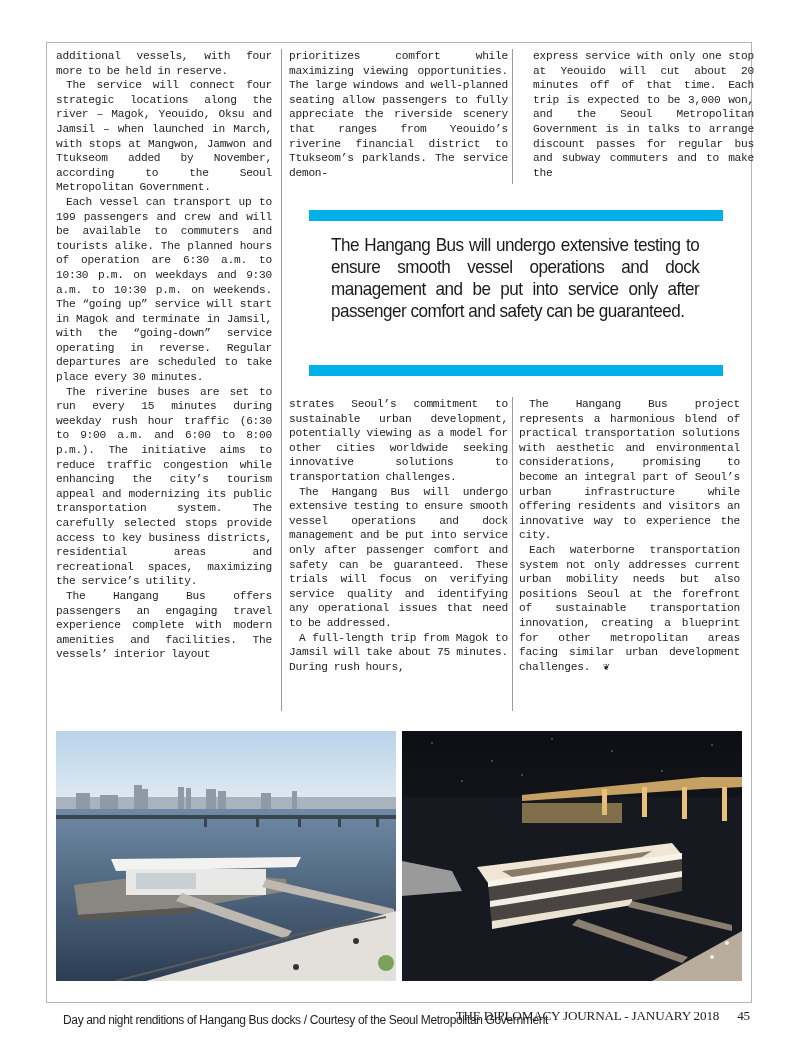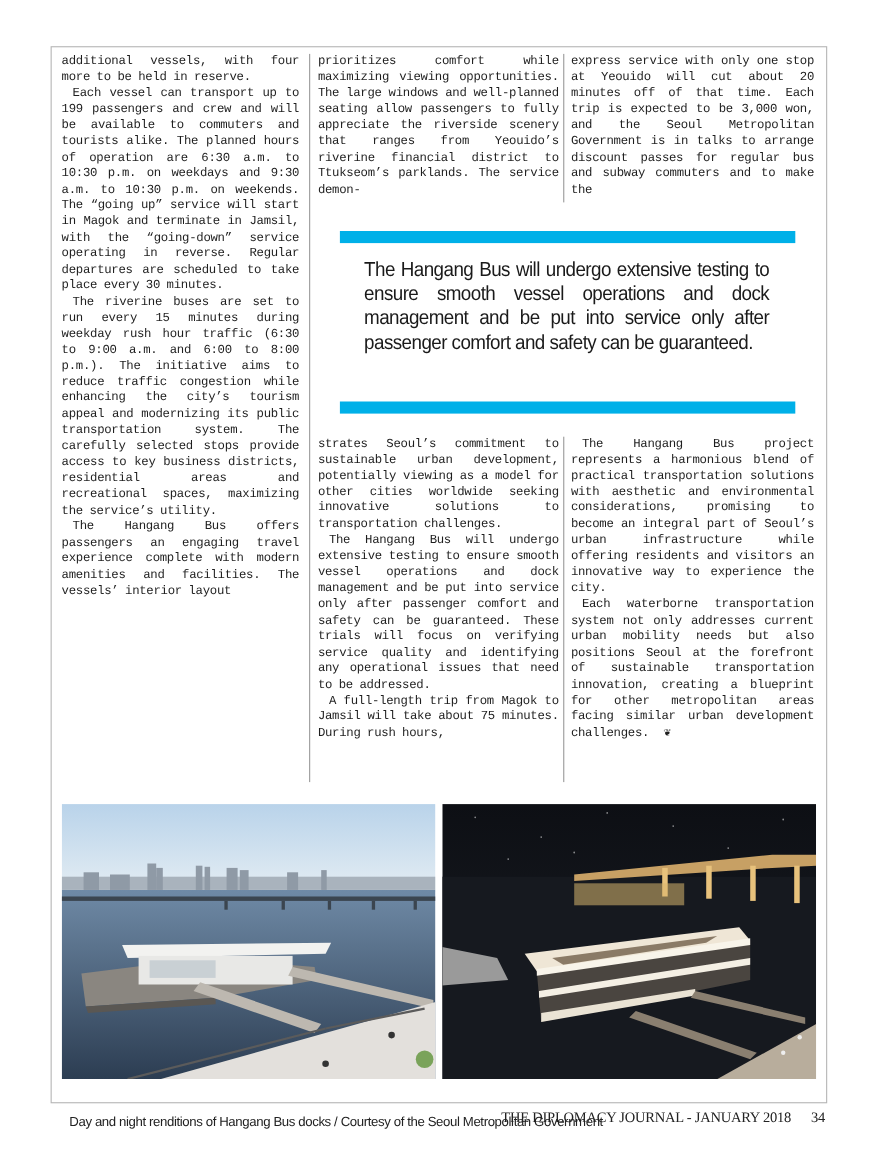--- a/index.html
+++ b/index.html
@@ -12,21 +12,21 @@
     position:absolute;
     font-family:Liberation Mono, monospace;
     font-size:11.2px; line-height:14.6px; color:#1e1e1e;
     text-align:justify; letter-spacing:-0.25px;
     word-spacing:-0.5px;
   }
   .col p { margin:0; text-indent:0; }
   .col p.ind { text-indent:10px; }
   .col1 { left:56px; top:49px; width:216px; }
   .col2a { left:289px; top:49px; width:219px; }
-  .col3a { left:519px; top:49px; width:221px; }
+  .col3a { left:533px; top:49px; width:221px; }
   .col2b { left:289px; top:397px; width:219px; }
   .col3b { left:519px; top:397px; width:221px; }
   .vrule { position:absolute; width:1px; background:#9a9a9a; }
   .quote-bar { position:absolute; left:309px; width:414px; height:11px; background:#00b0e8; }
   .quote {
     position:absolute; left:331px; top:234px; width:368px;
     font-family:"Liberation Sans", sans-serif; font-size:18.4px; line-height:22px;
     color:#1a1a1a; text-align:justify; letter-spacing:-0.55px; transform:scaleX(0.93); transform-origin:left top;
     width:396px;
   }
@@ -47,20 +47,21 @@
   .footer .pg { margin-left:18px; }
   .endmark { display:inline-block; font-size:11px; margin-left:3px; }
 </style>
 </head>
 <body>
 
 <div class="frame"></div>
 
 <div class="col col1">
   <p>additional vessels, with four more to be held in reserve.</p>
+  <p class="ind">The service will connect four strategic locations along the river – Magok, Yeouido, Oksu and Jamsil – when launched in March, with stops at Mangwon, Jamwon and Ttukseom added by November, according to the Seoul Metropolitan Government.</p>
   <p class="ind">Each vessel can transport up to 199 passengers and crew and will be available to commuters and tourists alike. The planned hours of operation are 6:30 a.m. to 10:30 p.m. on weekdays and 9:30 a.m. to 10:30 p.m. on weekends. The “going up” service will start in Magok and terminate in Jamsil, with the “going-down” service operating in reverse. Regular departures are scheduled to take place every 30 minutes.</p>
   <p class="ind">The riverine buses are set to run every 15 minutes during weekday rush hour traffic (6:30 to 9:00 a.m. and 6:00 to 8:00 p.m.). The initiative aims to reduce traffic congestion while enhancing the city’s tourism appeal and modernizing its public transportation system. The carefully selected stops provide access to key business districts, residential areas and recreational spaces, maximizing the service’s utility.</p>
   <p class="ind">The Hangang Bus offers passengers an engaging travel experience complete with modern amenities and facilities. The vessels’ interior layout</p>
 </div>
 
 <div class="vrule" style="left:281px; top:49px; height:662px;"></div>
 <div class="vrule" style="left:512px; top:49px; height:135px;"></div>
 <div class="vrule" style="left:512px; top:397px; height:314px;"></div>
 
 <div class="col col2a">
@@ -186,14 +187,14 @@
 
     <polygon points="250,250 340,200 340,250" fill="#b8ad9c"></polygon>
     <circle cx="310" cy="226" r="2" fill="#eee"></circle>
       <circle cx="325" cy="212" r="2" fill="#eee"></circle>
   </svg>
 </div>
 
 <div class="caption">Day and night renditions of Hangang Bus docks / Courtesy of the Seoul Metropolitan Government</div>
 
 <div class="footer">
-  <span>THE DIPLOMACY JOURNAL - JANUARY 2018</span><span class="pg">34</span>
+  <span>THE DIPLOMACY JOURNAL - JANUARY 2018</span><span class="pg">45</span>
 </div>
 
 </body></html>

